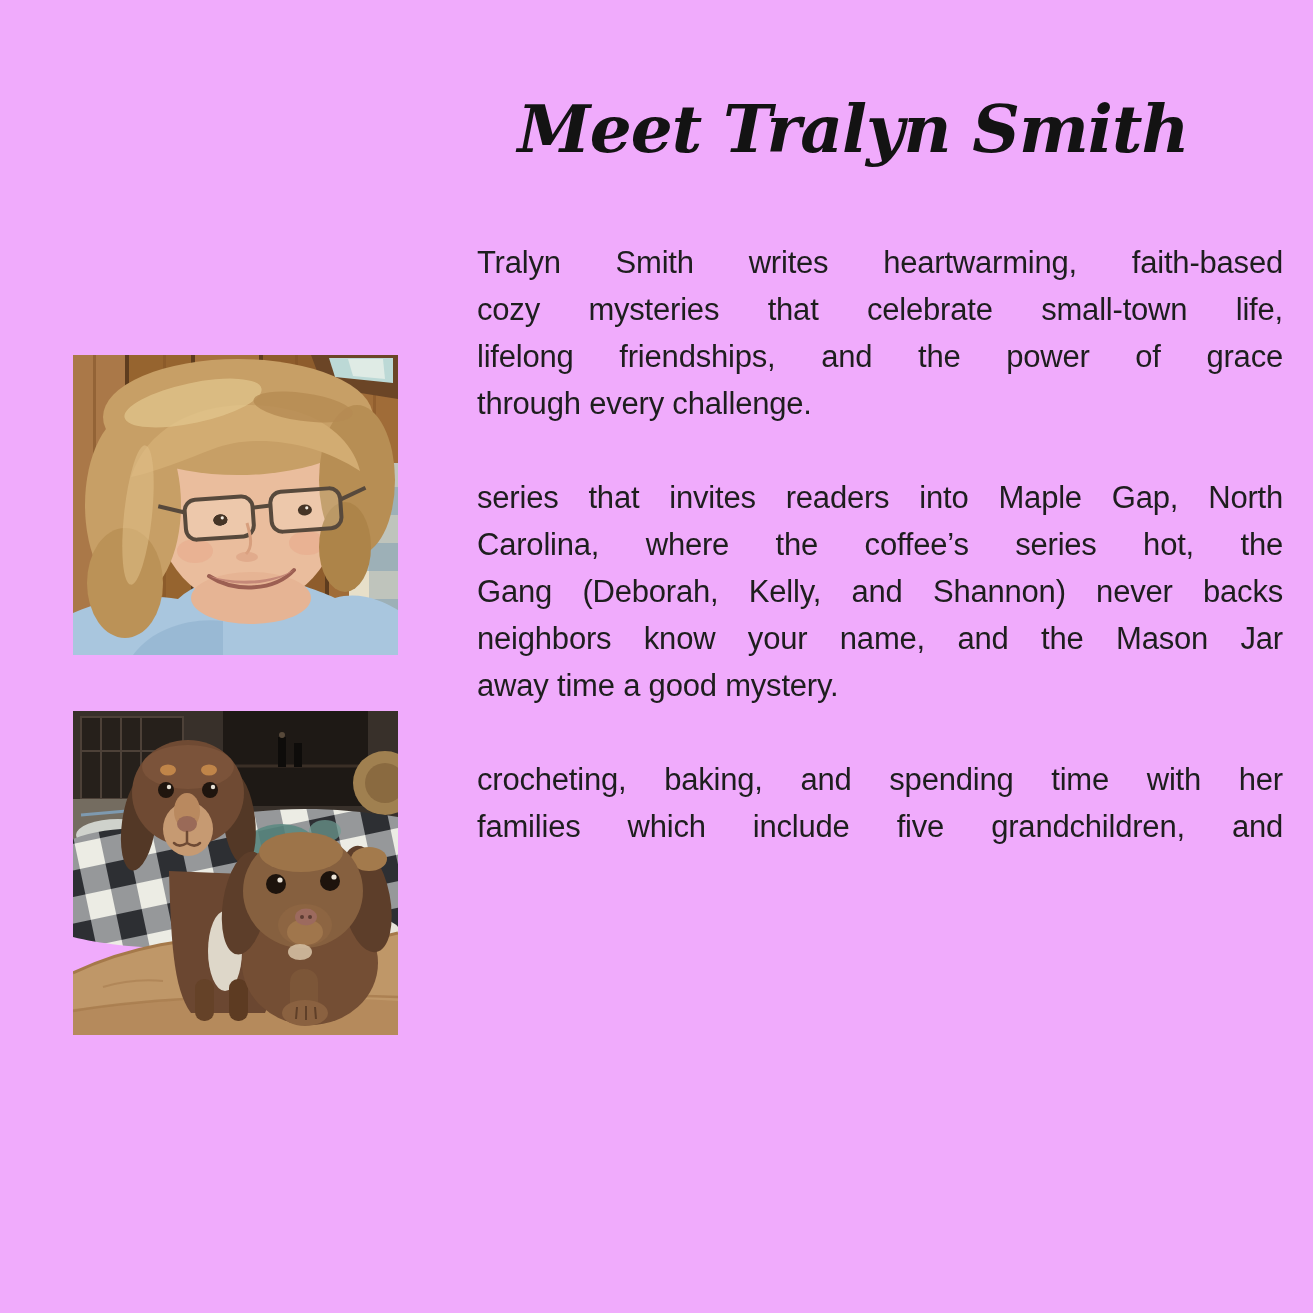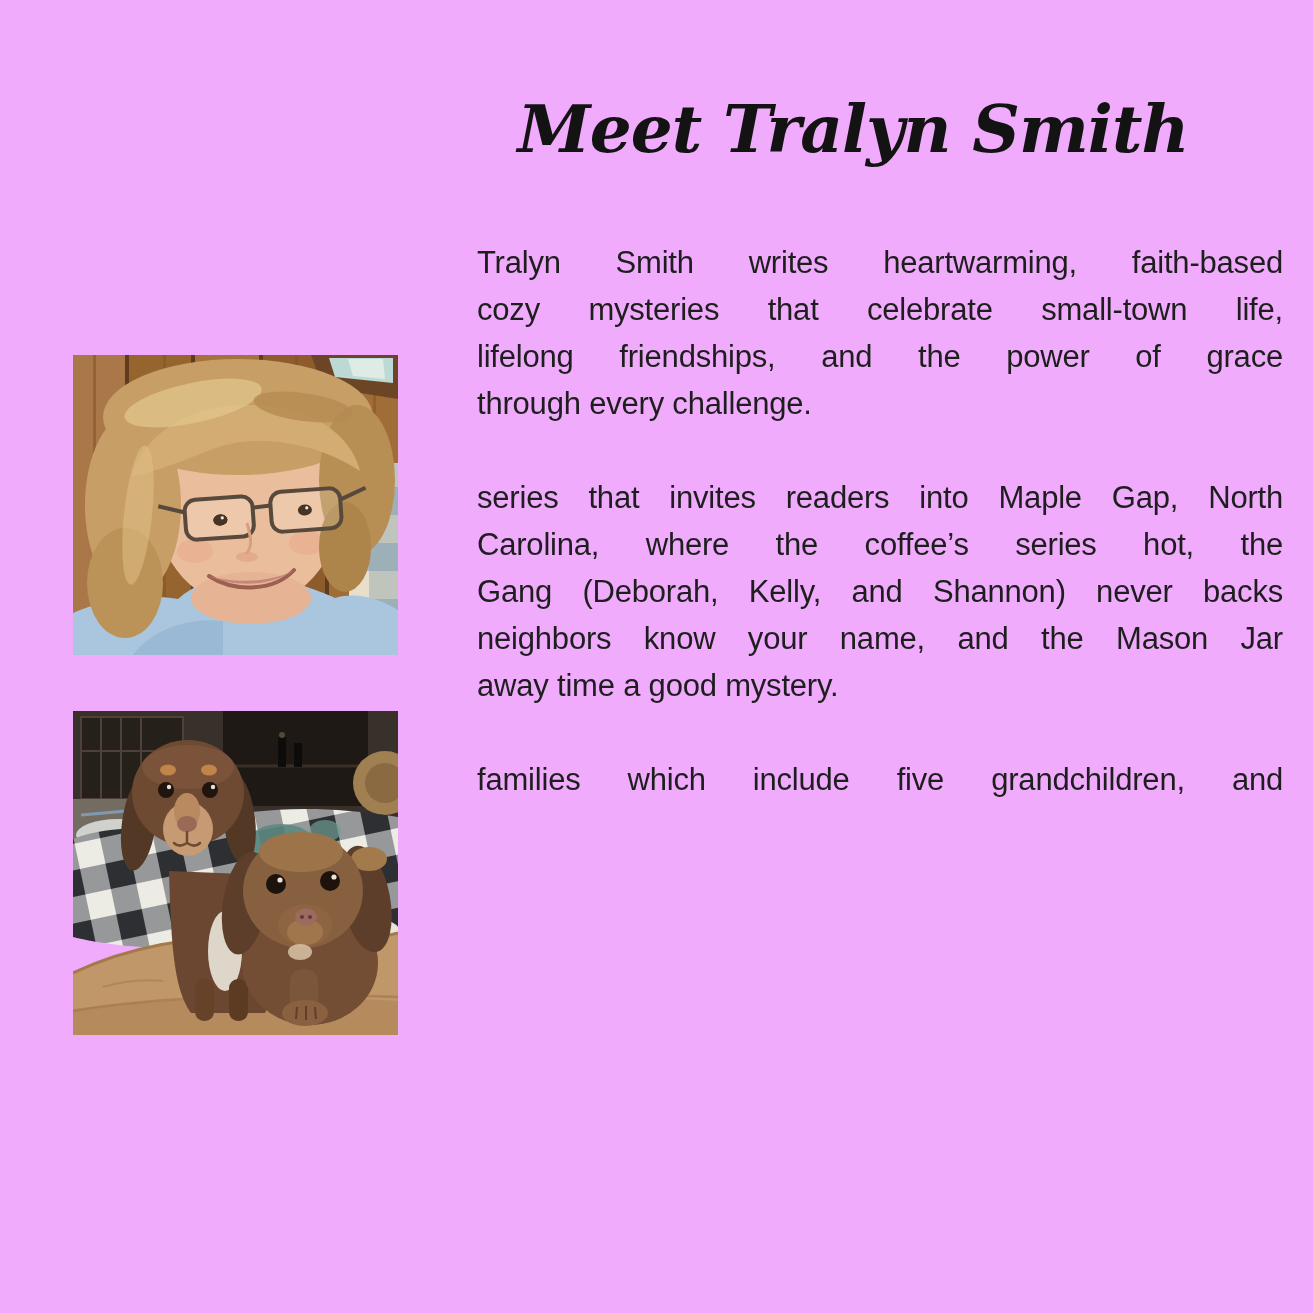--- a/index.html
+++ b/index.html
@@ -225,17 +225,18 @@
       <span class="line last">through every challenge.</span>
     </p>
     <p class="para">
       <span class="line">series that invites readers into Maple Gap, North</span>
       <span class="line">Carolina, where the coffee’s series hot, the</span>
       <span class="line">Gang (Deborah, Kelly, and Shannon) never backs</span>
       <span class="line">neighbors know your name, and the Mason Jar</span>
       <span class="line last">away time a good mystery.</span>
     </p>
     <p class="para">
+      <span class="line">crocheting, baking, and spending time with her</span>
       <span class="line">families which include five grandchildren, and</span>
     </p>
   </div>
 
 </div>
 
 </body></html>

